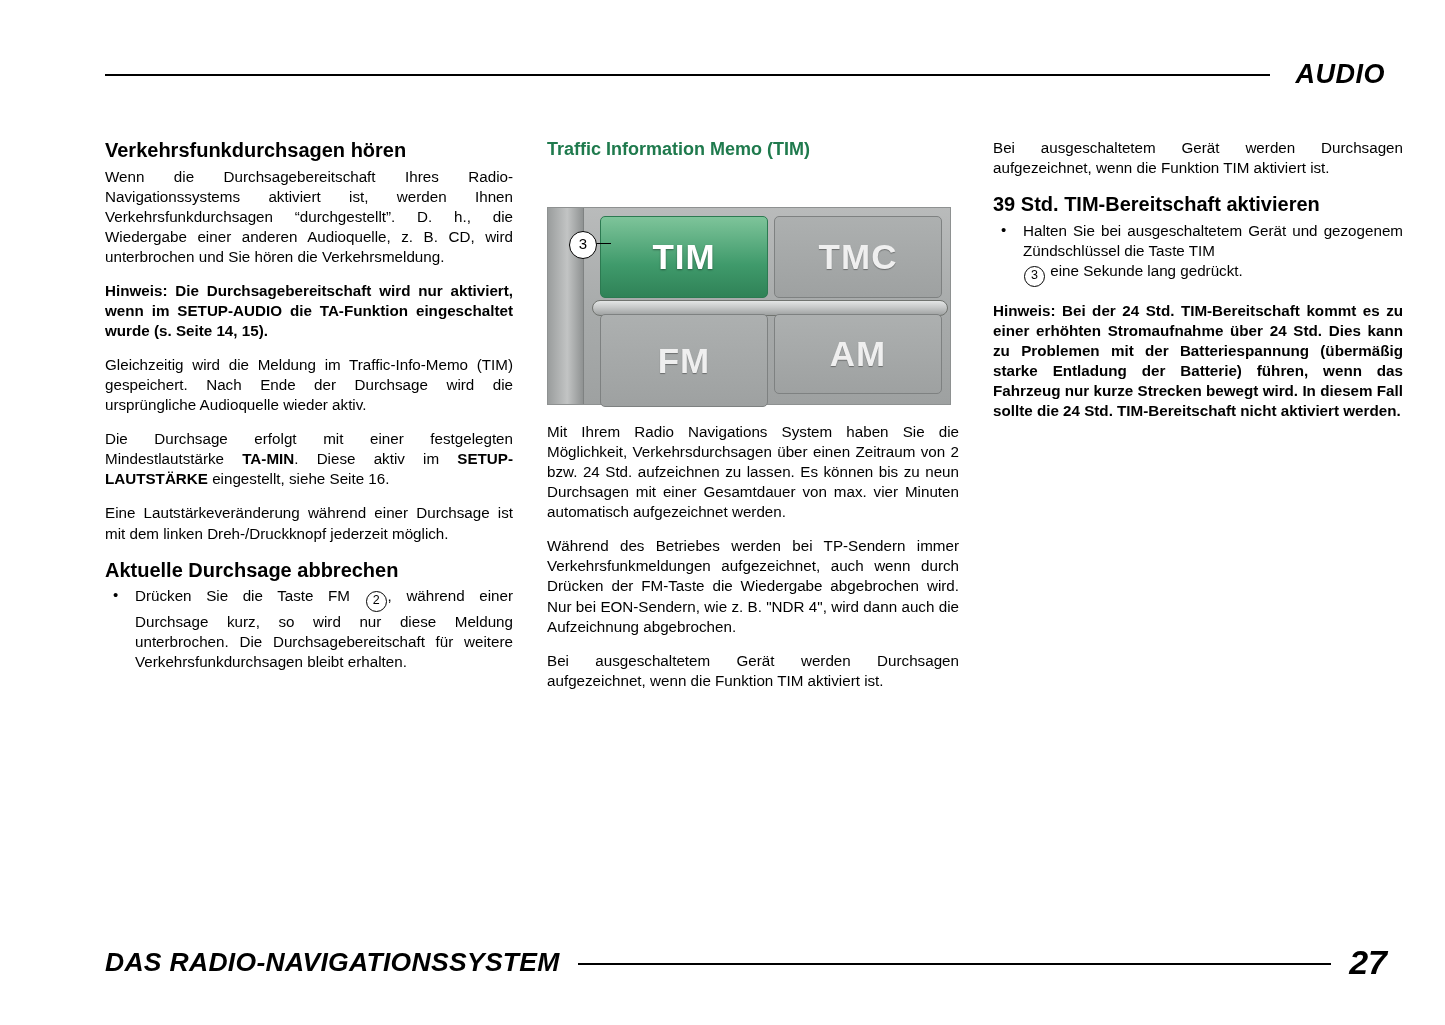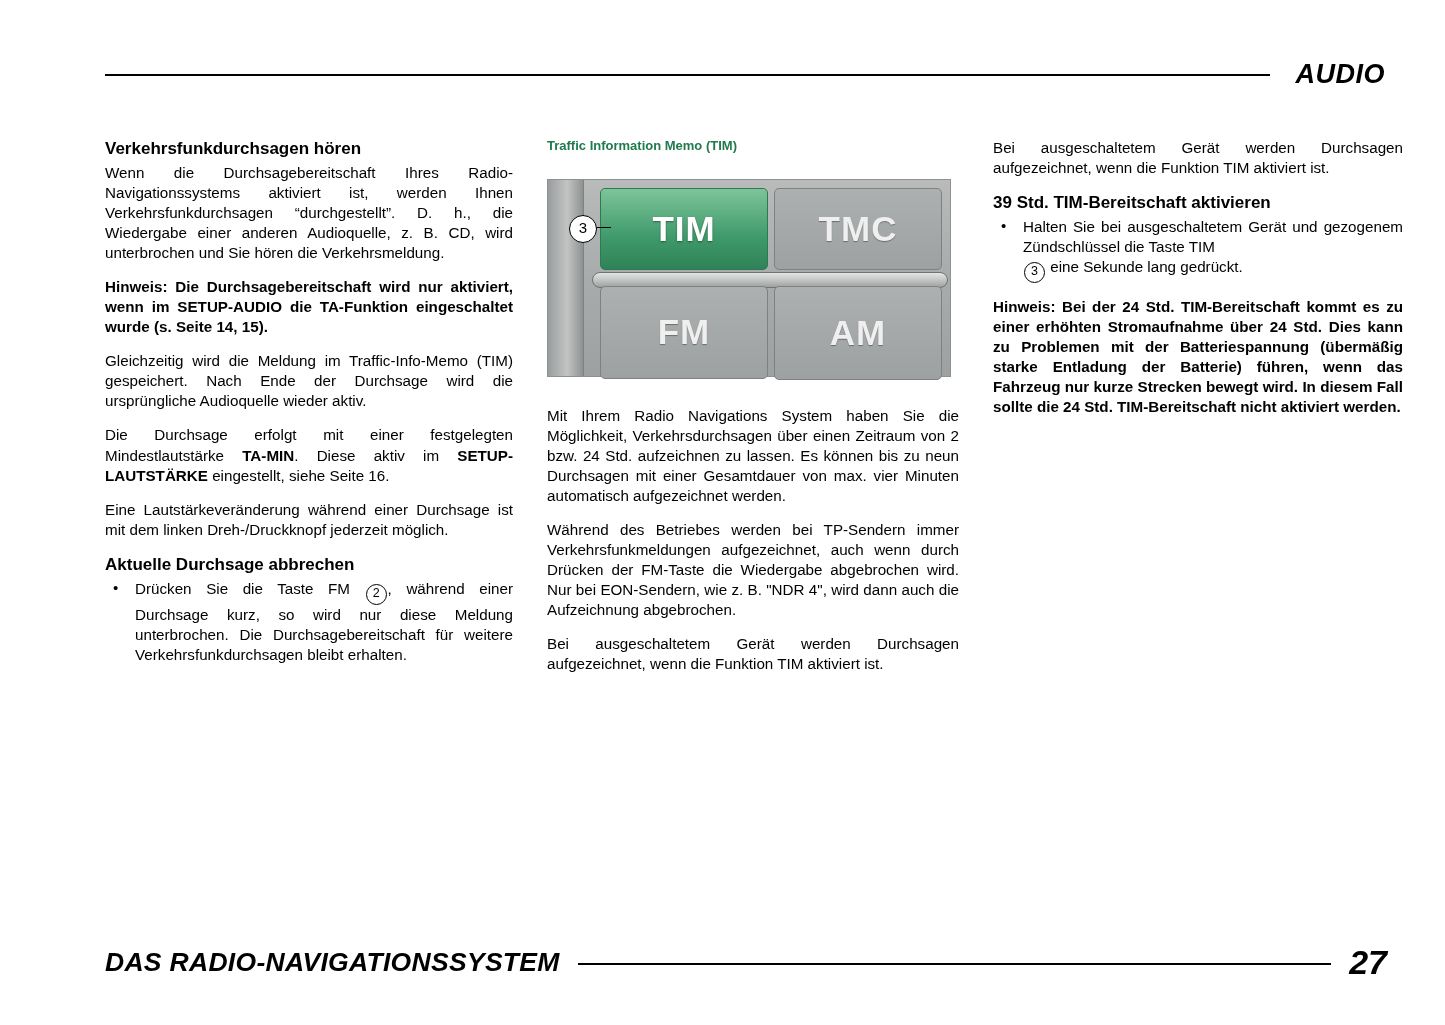--- a/index.html
+++ b/index.html
@@ -55,29 +55,29 @@
     display: flex;
     gap: 34px;
   }
   .col {
     width: 410px;
   }
   .col.mid { width: 414px; }
   .col.right { width: 412px; }
 
   h3.sub {
-    font-size: 17px;
+    font-size: 20px;
     font-weight: bold;
     margin: 0 0 3px 0;
     line-height: 1.28;
   }
   h3.sub.green {
     color: #1f7a4d;
-    font-size: 13px;
-    margin-bottom: 24px;
+    font-size: 18px;
+    margin-bottom: 34px;
   }
   p {
     margin: 0 0 14px 0;
     font-size: 15.2px;
     line-height: 1.32;
     text-align: justify;
     text-justify: inter-word;
   }
   p.bold { font-weight: bold; }
 
@@ -121,21 +121,21 @@
   
   .radio-figure {
     position: relative;
     width: 404px;
     height: 205px;
     margin: 0 0 22px 0;
   }
   .radio-panel {
     position: absolute;
     left: 0;
-    top: 0;
+    top: 12px;
     width: 404px;
     height: 198px;
     background: linear-gradient(180deg,#b9bbbb 0%, #a9acac 48%, #9ea1a1 100%);
     border: 1px solid #8e9191;
     box-sizing: border-box;
   }
   .radio-leftstrip {
     position: absolute;
     left: 0; top: 0;
     width: 36px; height: 100%;
@@ -163,21 +163,21 @@
   }
   .btn.green {
     background: linear-gradient(180deg,#7ec49a 0%, #3f9a6b 60%, #2f8257 100%);
     border: 1px solid #2c7a51;
     color: #ffffff;
     text-shadow: 0 1px 2px rgba(0,0,0,0.4);
   }
   .btn-tim  { left: 52px;  top: 8px;   width: 168px; height: 82px; }
   .btn-tmc  { left: 226px; top: 8px;   width: 168px; height: 82px; }
   .btn-fm   { left: 52px;  top: 106px; width: 168px; height: 93px; }
-  .btn-am   { left: 226px; top: 106px; width: 168px; height: 94px; }
+  .btn-am   { left: 226px; top: 106px; width: 168px; height: 80px; }
 
   .slider-bar {
     position: absolute;
     left: 44px;
     top: 92px;
     width: 356px;
     height: 16px;
     background: linear-gradient(180deg,#e3e5e5 0%, #c7c9c9 45%, #9ea1a1 100%);
     border: 1px solid #70736f;
     border-radius: 8px;

